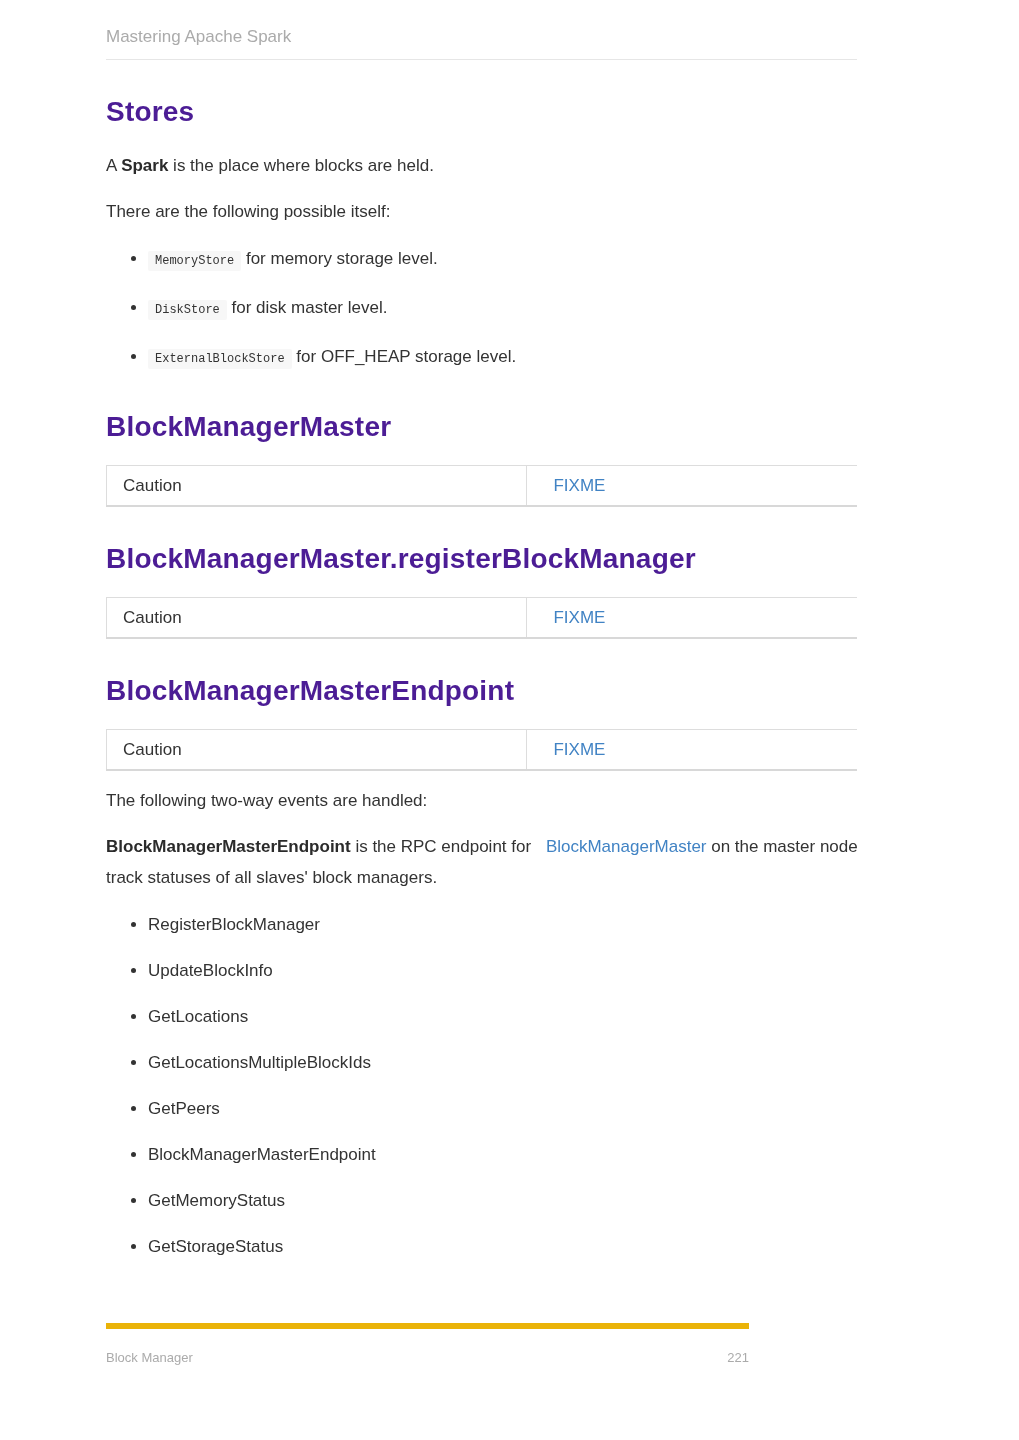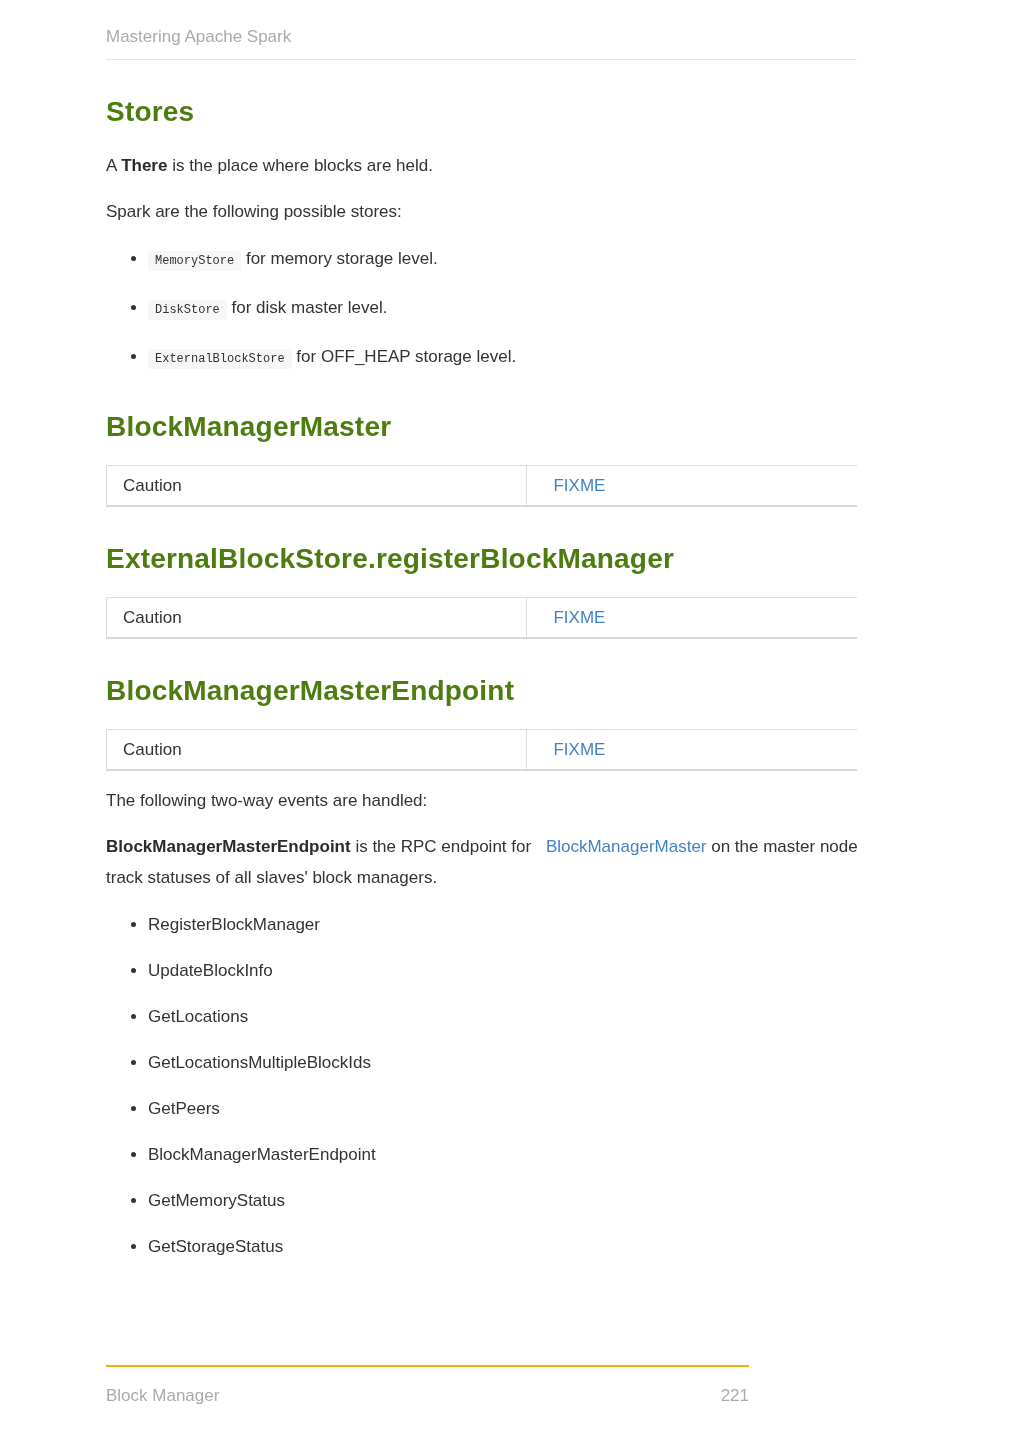--- a/index.html
+++ b/index.html
@@ -32,21 +32,21 @@
     border: none;
     border-top: 1px solid #e6e6e6;
     margin-top: 12px;
     margin-bottom: 0;
   }
   
   h1 {
     font-size: 28px;
     line-height: 32px;
     font-weight: bold;
-    color: #4d7c0f;
+    color: #4c1d95;
     margin: 36px 0 22px 0;
     letter-spacing: 0.2px;
   }
   
   p {
     font-size: 17px;
     line-height: 31px;
     margin: 0 0 15px 0;
     color: #333333;
   }
@@ -92,64 +92,64 @@
     line-height: 21px;
     vertical-align: middle;
   }
   td.c-label { width: 52.3%; color: #333333; }
   td.c-value { width: 47.7%; }
   
   .footer {
     position: absolute;
     left: 106px;
     right: 108px;
-    top: 1365px;
-    border-top: 2px solid #eab308;
+    top: 1323px;
+    border-top: 6px solid #eab308;
     padding-top: 18px;
     display: flex;
     justify-content: space-between;
-    font-size: 17px;
+    font-size: 13px;
     line-height: 21px;
     color: #ababab;
   }
 </style>
 </head>
 <body>
 
 <div class="page">
   <div class="content">
 
     <div class="book-title">Mastering Apache Spark</div>
     <hr class="header-rule">
 
     <h1>Stores</h1>
 
-    <p><span>A </span><strong>There</strong><span> is the place where blocks are held.</span></p>
+    <p><span>A </span><strong>Spark</strong><span> is the place where blocks are held.</span></p>
 
-    <p>Spark are the following possible stores:</p>
+    <p>There are the following possible itself:</p>
 
     <ul>
       <li><code>MemoryStore</code><span> for memory storage level.</span></li>
       <li><code>DiskStore</code><span> for disk master level.</span></li>
       <li><code>ExternalBlockStore</code><span> for OFF_HEAP storage level.</span></li>
     </ul>
 
     <h1>BlockManagerMaster</h1>
 
     <table class="caution">
       <tbody>
           <tr>
         <td class="c-label">Caution</td>
         <td class="c-value"><a class="doc-link" href="#">FIXME</a></td>
       </tr>
     </tbody>
       </table>
 
 
-    <h1>ExternalBlockStore.registerBlockManager</h1>
+    <h1>BlockManagerMaster.registerBlockManager</h1>
 
     <table class="caution">
       <tbody>
           <tr>
         <td class="c-label">Caution</td>
         <td class="c-value"><a class="doc-link" href="#">FIXME</a></td>
       </tr>
     </tbody>
       </table>
 

